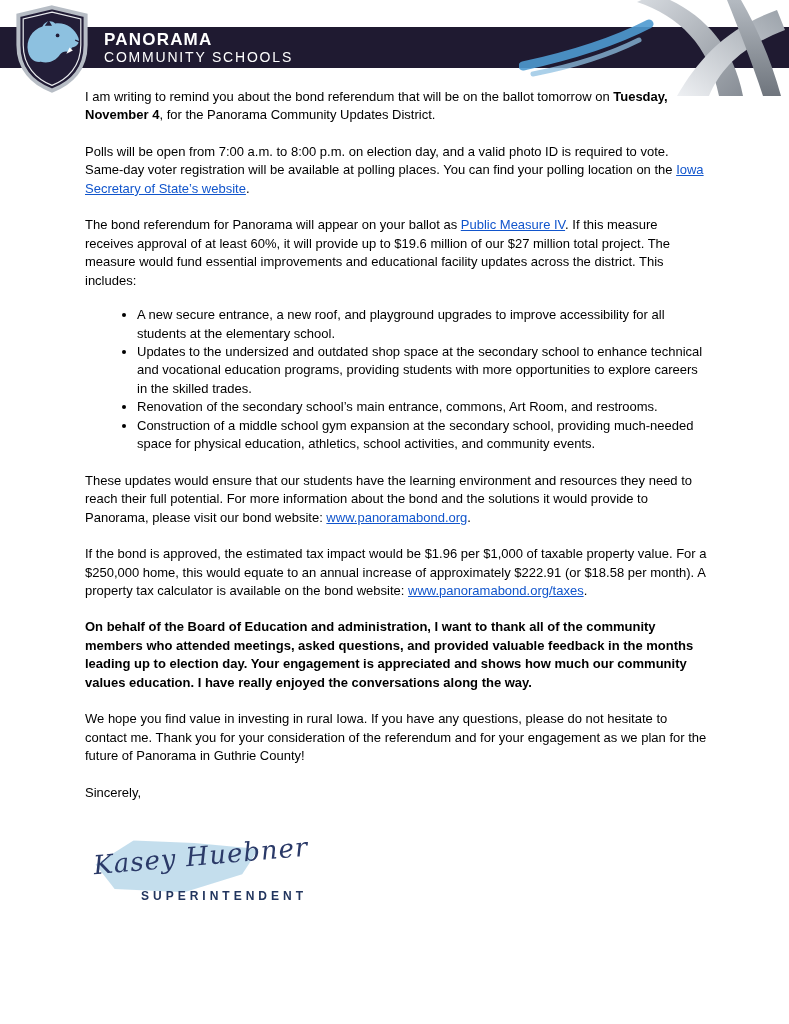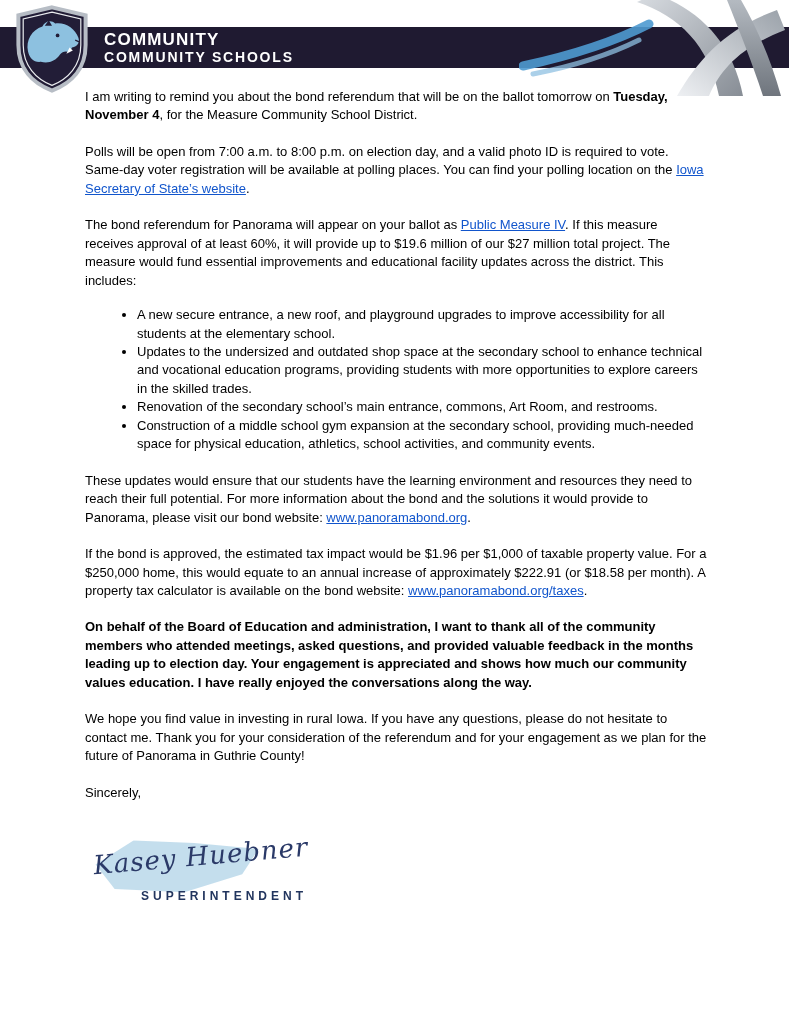--- a/index.html
+++ b/index.html
@@ -36,21 +36,21 @@
     z-index: 3;
   }
   .org {
     position: absolute;
     left: 104px; top: 31px;
     z-index: 3;
     color: #ffffff;
     line-height: 1.1;
   }
   .org-line1 { font-size: 17px; font-weight: bold; letter-spacing: 1.2px; }
-  .org-line2 { font-size: 14px; font-weight: bold; letter-spacing: 1.8px; }
+  .org-line2 { font-size: 14px; font-weight: normal; letter-spacing: 1.8px; }
 
   
   .content {
     position: absolute;
     left: 85px; top: 88px;
     width: 624px;
     font-size: 13px;
     line-height: 1.42;
     z-index: 1;
   }
@@ -134,28 +134,28 @@
     <path d="M50 3 L92 13 L92 50 C92 80 74 98 50 107 C26 98 8 80 8 50 L8 13 Z" fill="#221d37" stroke="#b7bdc5" stroke-width="5"></path>
     <path d="M50 9 L86 17.5 L86 50 C86 76 70 92.5 50 100.5 C30 92.5 14 76 14 50 L14 17.5 Z" fill="none" stroke="#e9ebee" stroke-width="1.5"></path>
     <path d="M20 58 C17 44 25 31 38 27 C41 20 49 18 54 23 C66 21 79 29 83 41 C85 47 82 52 75 53 L72 59 C67 57 63 58 60 62 C55 70 45 74 36 71 C27 72 22 66 20 58 Z" fill="#8dc1e0"></path>
     <path d="M41 26 L46 19 L50 26 Z" fill="#221d37"></path>
     <circle cx="57" cy="38" r="2.3" fill="#221d37"></circle>
     <path d="M72 53 L68 61 L76 57 Z" fill="#ffffff"></path>
     <path d="M79 44 L84 46" stroke="#221d37" stroke-width="1.6"></path>
   </svg>
 
   <div class="org">
-    <div class="org-line1">COMMUNITY</div>
+    <div class="org-line1">PANORAMA</div>
     <div class="org-line2">COMMUNITY SCHOOLS</div>
   </div>
 
   <div class="content">
 
 
-    <p><span>I am writing to remind you about the bond referendum that will be on the ballot tomorrow on </span><strong>Tuesday, November 4</strong><span>, for the Measure Community School District.</span></p>
+    <p><span>I am writing to remind you about the bond referendum that will be on the ballot tomorrow on </span><strong>Tuesday, November 4</strong><span>, for the Panorama Community Updates District.</span></p>
 
     <p><span>Polls will be open from 7:00 a.m. to 8:00 p.m. on election day, and a valid photo ID is required to vote. Same-day voter registration will be available at polling places. You can find your polling location on the </span><a class="link" href="#">Iowa Secretary of State’s website</a><span>.</span></p>
 
     <p class="tight"><span>The bond referendum for Panorama will appear on your ballot as </span><a class="link" href="#">Public Measure IV</a><span>. If this measure receives approval of at least 60%, it will provide up to $19.6 million of our $27 million total project. The measure would fund essential improvements and educational facility updates across the district. This includes:</span></p>
 
     <ul>
       <li>A new secure entrance, a new roof, and playground upgrades to improve accessibility for all students at the elementary school.</li>
       <li>Updates to the undersized and outdated shop space at the secondary school to enhance technical and vocational education programs, providing students with more opportunities to explore careers in the skilled trades.</li>
       <li>Renovation of the secondary school’s main entrance, commons, Art Room, and restrooms.</li>
       <li>Construction of a middle school gym expansion at the secondary school, providing much-needed space for physical education, athletics, school activities, and community events.</li>

